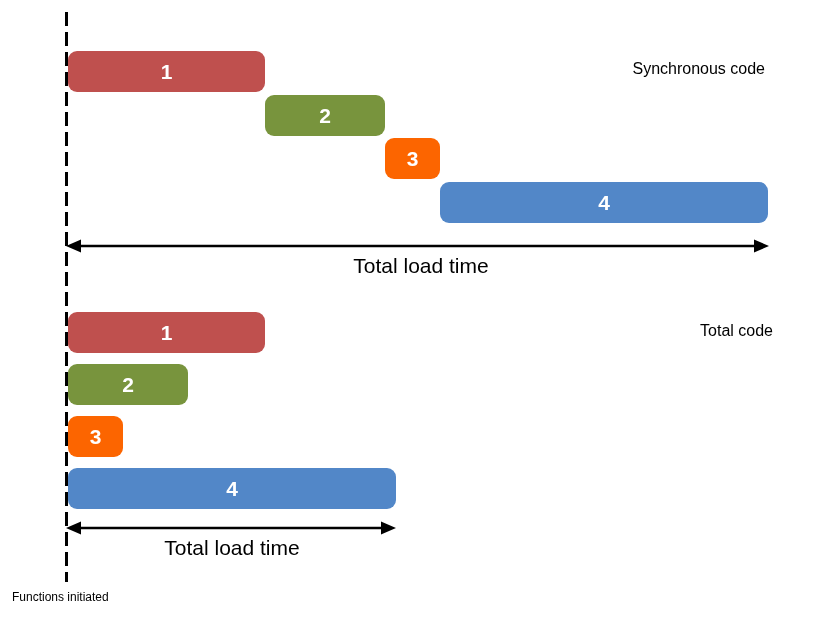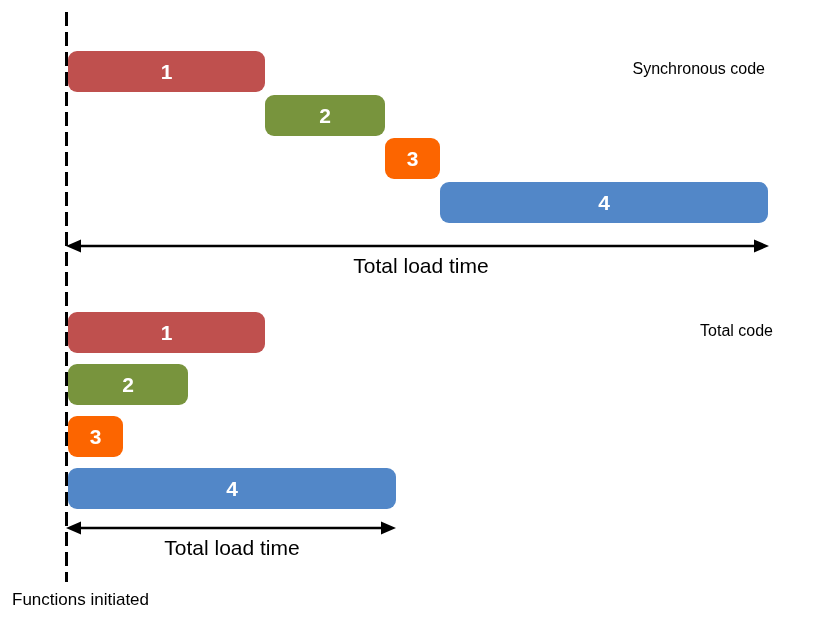--- a/index.html
+++ b/index.html
@@ -46,21 +46,21 @@
     color: #000000;
     transform: translateX(-50%);
     white-space: nowrap;
   }
   #arrow-label-sync  { left: 421px; top: 254px; }
   #arrow-label-async { left: 232px; top: 536px; }
   .baseline-label {
     position: absolute;
     left: 12px;
     top: 590px;
-    font-size: 17px;
+    font-size: 12px;
     color: #000000;
     white-space: nowrap;
   }
 </style>
 </head>
 <body>
 
 <div class="canvas">
 
   <svg class="axis-svg" width="834" height="625" viewBox="0 0 834 625">

